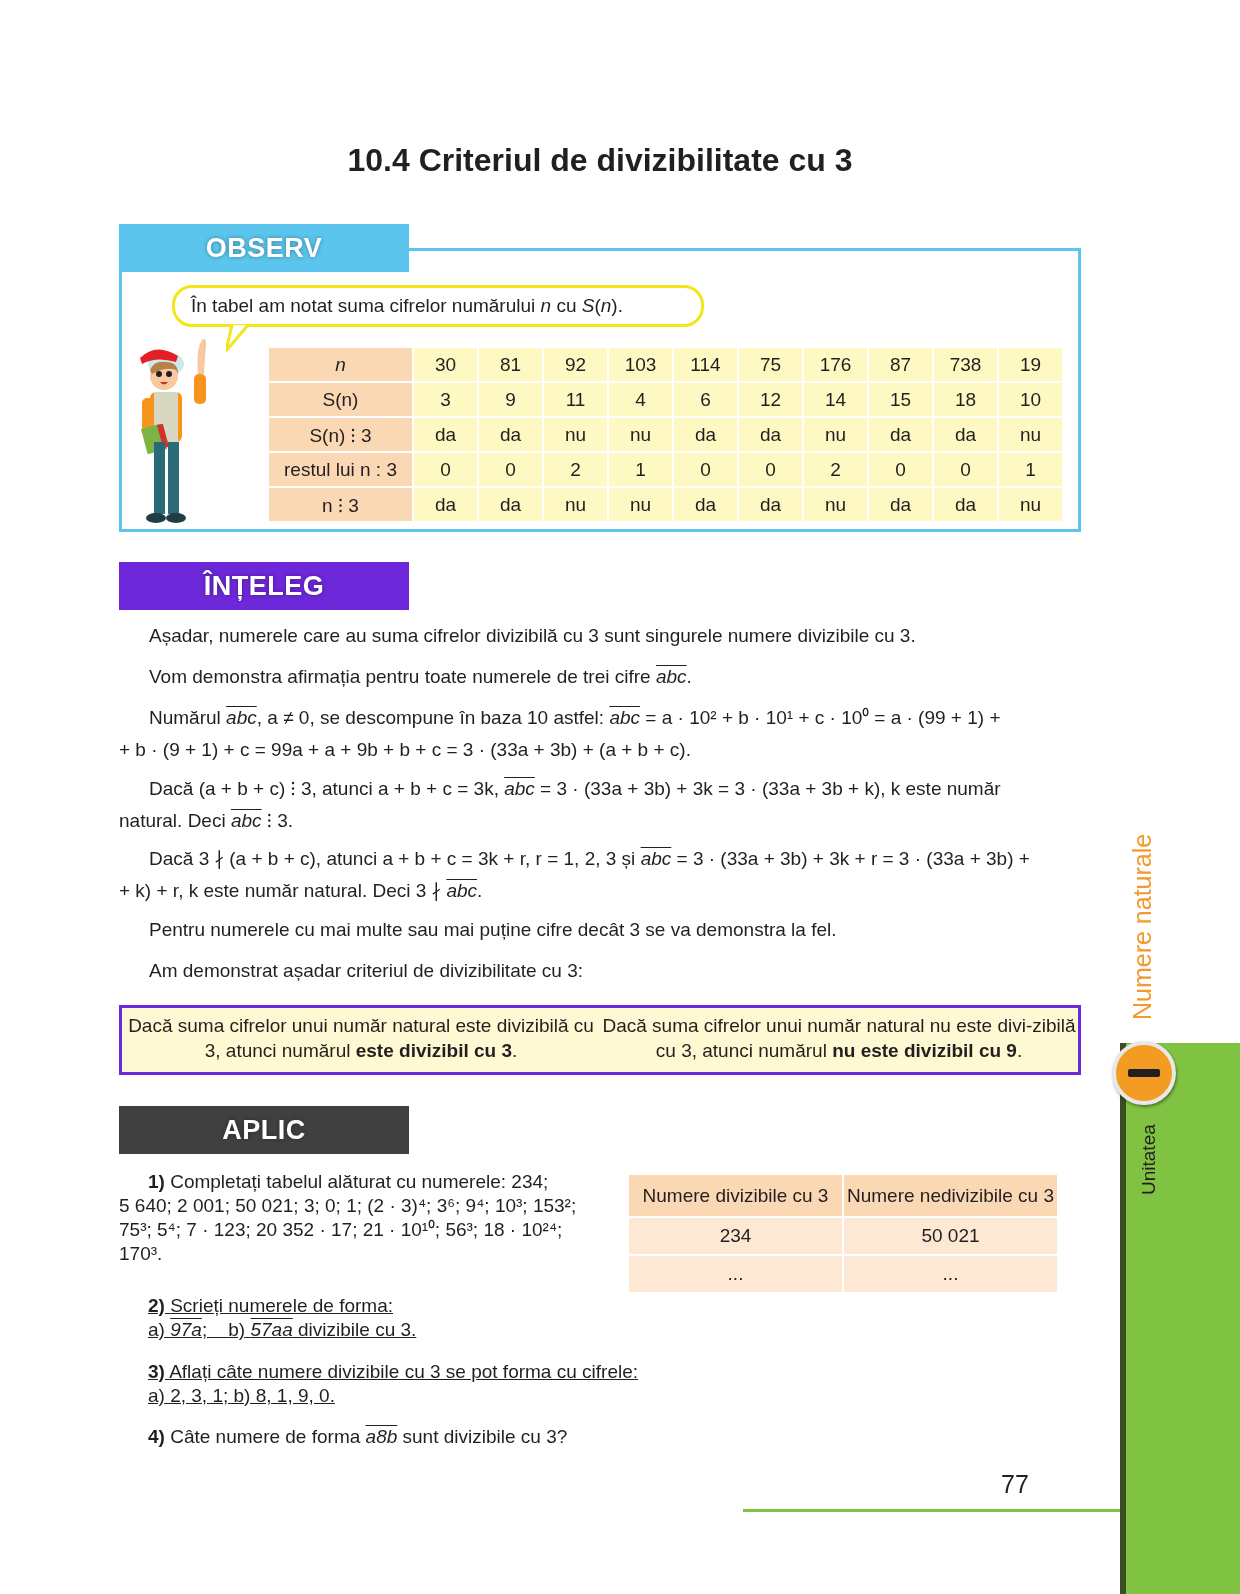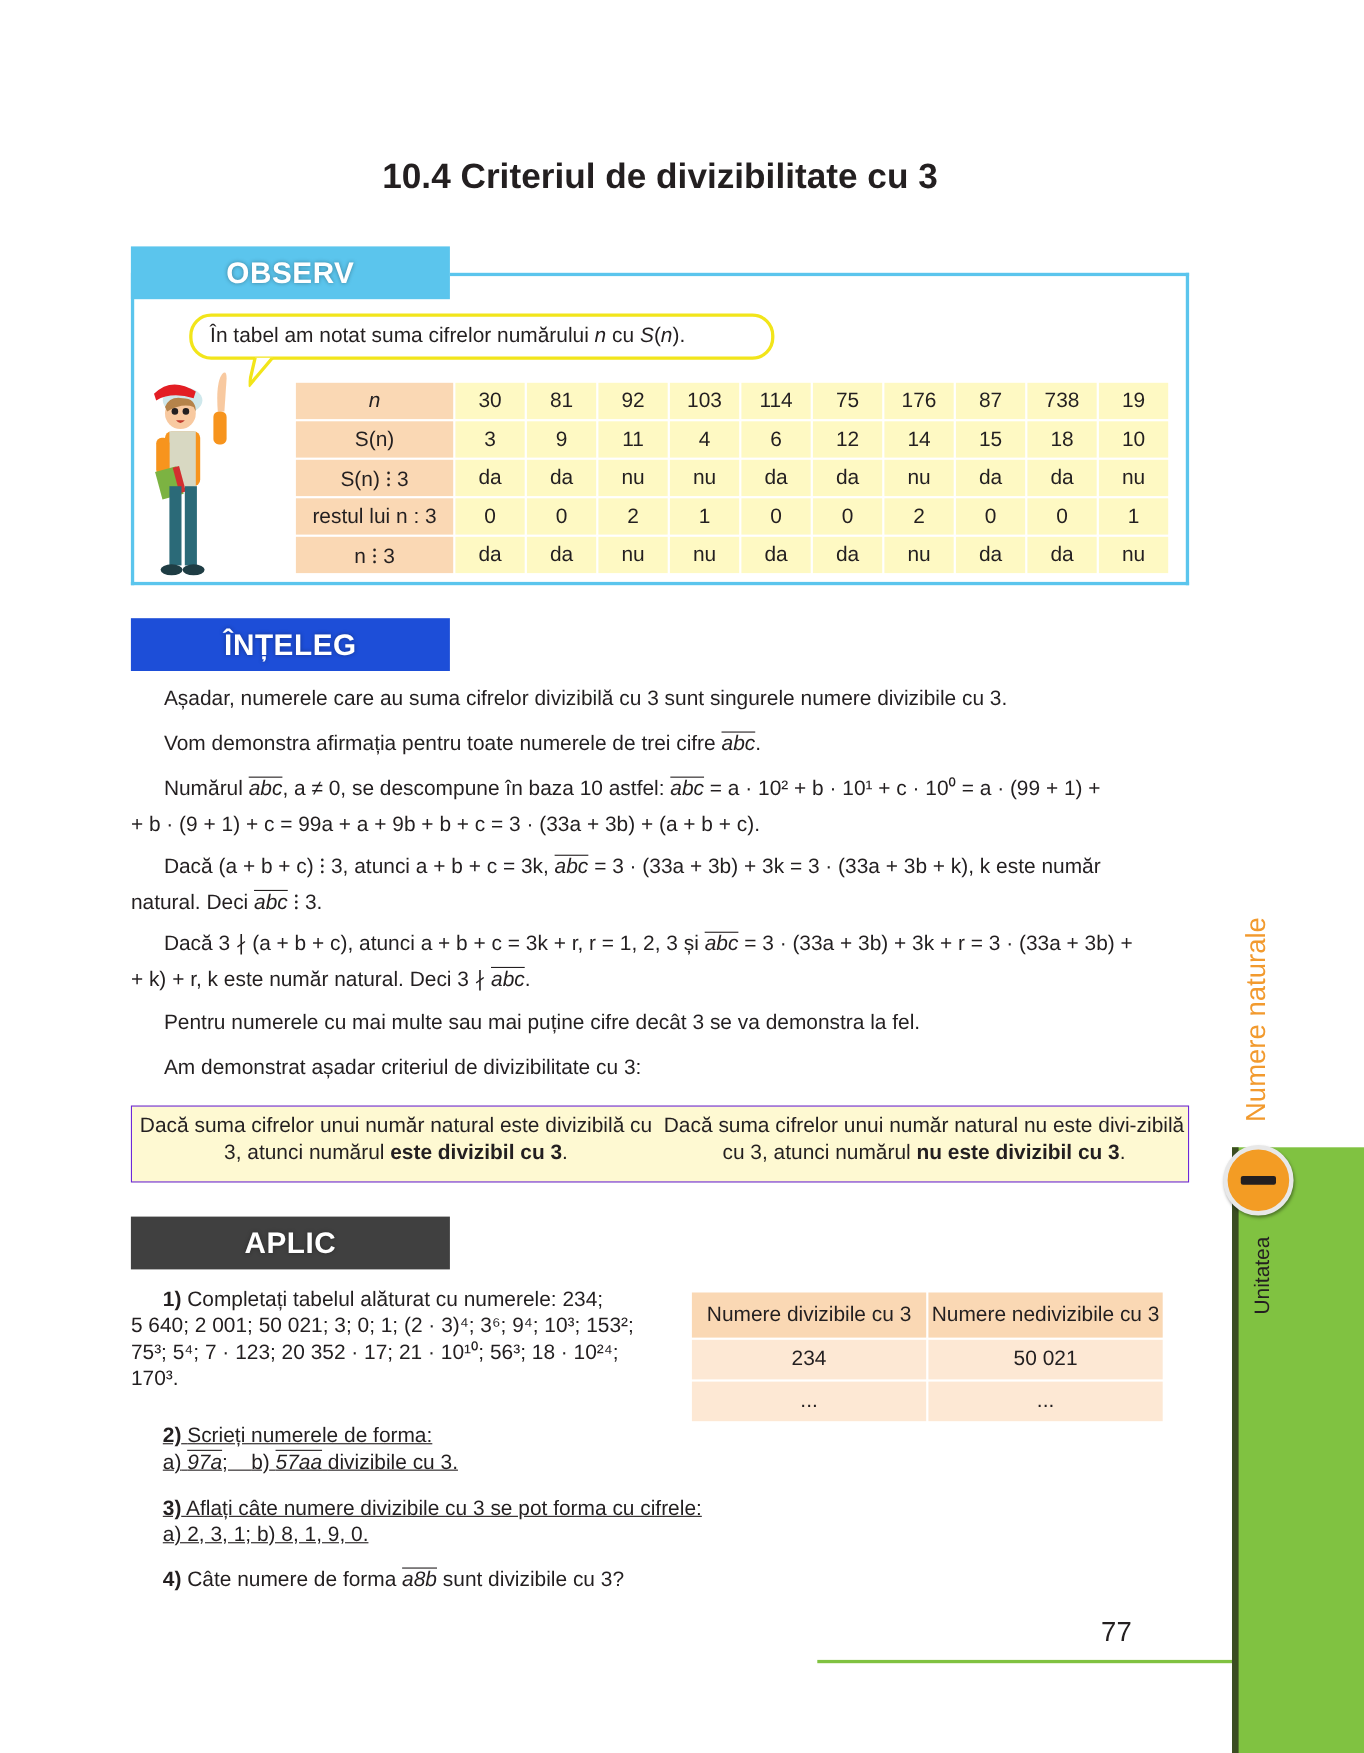--- a/index.html
+++ b/index.html
@@ -7,21 +7,21 @@
   body { position: relative; font-family: "Liberation Sans", sans-serif; color: #231f20; }
 
   .page-title { position: absolute; left: 0; width: 1200px; top: 142px; text-align: center;
     font-size: 32px; font-weight: bold; color: #231f20; }
 
   
   .section-tab { position: absolute; left: 119px; width: 290px; height: 48px; color: #fff;
     font-weight: bold; font-size: 27px; letter-spacing: 0.5px; text-align: center; line-height: 48px;
     text-shadow: 0 0 4px rgba(0,0,0,0.35); }
   .tab-observ { top: 224px; background: #5bc5ed; }
-  .tab-inteleg { top: 562px; background: #1d4ed8; }
+  .tab-inteleg { top: 562px; background: #6d28d9; }
   .tab-aplic { top: 1106px; background: #404040; }
 
   
   .observ-frame { position: absolute; left: 119px; top: 248px; width: 962px; height: 284px;
     border: 3px solid #5bc5ed; border-top: none; }
   .observ-topline { position: absolute; left: 409px; top: 248px; width: 672px; height: 3px; background: #5bc5ed; }
 
   .bubble { position: absolute; left: 172px; top: 285px; width: 532px; height: 42px;
     border: 3px solid #f2e51a; border-radius: 20px; background: #fff;
     font-size: 19px; line-height: 36px; padding-left: 16px; }
@@ -35,21 +35,21 @@
   table.obs td.head { width: 143px; background: #fad8b4; }
   table.obs td.val { width: 63px; }
   .it { font-style: italic; }
 
   
   .para { position: absolute; left: 119px; width: 962px; font-size: 19px; line-height: 32px; }
   .para .indent { display: inline-block; width: 30px; }
   .ov { text-decoration: overline; font-style: italic; }
 
   .criteria-box { position: absolute; left: 119px; top: 1005px; width: 962px; height: 70px;
-    background: #fef9d2; border: 1px solid #6d28d9; display: flex; }
+    background: #fef9d2; border: 3px solid #6d28d9; display: flex; }
   .crit { flex: 1; text-align: center; font-size: 19px; line-height: 25px; padding-top: 5px; }
 
   
   .ex { position: absolute; left: 148px; font-size: 19px; line-height: 24px; }
   .ex b { font-weight: bold; }
   table.app { position: absolute; left: 627px; top: 1173px; border-collapse: separate; border-spacing: 2px; }
   table.app td { width: 213px; text-align: center; font-size: 19px; background: #fde8d4; }
   table.app td.h { background: #fad8b4; height: 41px; line-height: 24px; }
   table.app td.r { height: 36px; }
 
@@ -193,21 +193,21 @@
 
 <p class="para" style="top:914px;"><span class="indent"></span><span>Pentru numerele cu mai multe sau mai puține cifre decât 3 se va demonstra la fel.</span></p>
 
 <p class="para" style="top:955px;"><span class="indent"></span><span>Am demonstrat așadar criteriul de divizibilitate cu 3:</span></p>
 
 <div class="criteria-box">
   <div class="crit">
     <span>Dacă suma cifrelor unui număr natural este divizibilă cu 3, atunci numărul </span><b>este divizibil cu 3</b><span>.</span>
   </div>
   <div class="crit">
-    <span>Dacă suma cifrelor unui număr natural nu este divi-zibilă cu 3, atunci numărul </span><b>nu este divizibil cu 3</b><span>.</span>
+    <span>Dacă suma cifrelor unui număr natural nu este divi-zibilă cu 3, atunci numărul </span><b>nu este divizibil cu 9</b><span>.</span>
   </div>
 </div>
 
 <div class="section-tab tab-aplic">APLIC</div>
 
 <div class="ex" style="top:1170px; width:470px;">
   <b>1)</b> <span>Completați tabelul alăturat cu numerele: 234;</span>
 </div>
 <div class="ex" style="left:119px; top:1194px; width:500px; line-height:24px;">
   <div>5 640; 2 001; 50 021; 3; 0; 1; (2 · 3)⁴; 3⁶; 9⁴; 10³; 153²;</div>

